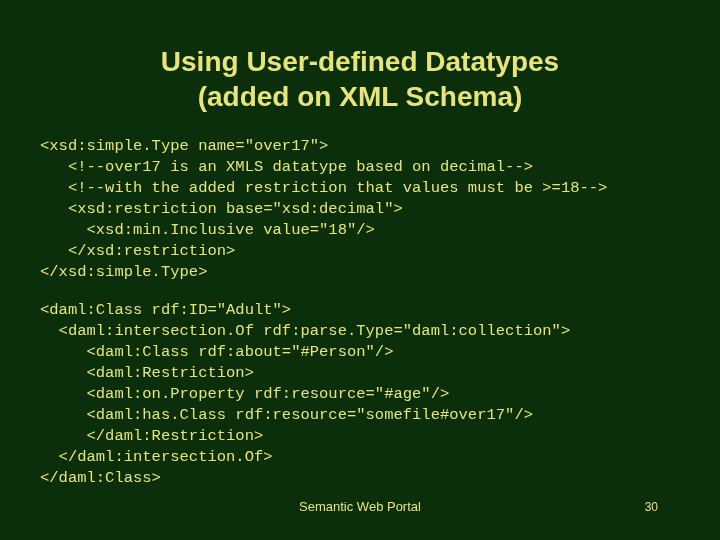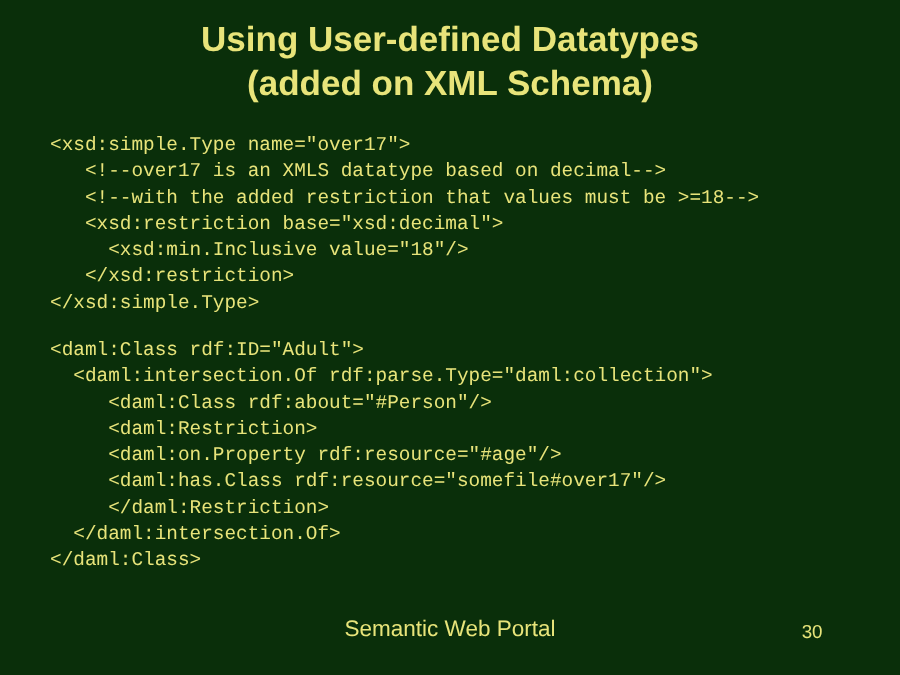--- a/index.html
+++ b/index.html
@@ -9,21 +9,21 @@
     height: 540px;
     background: #0a2f0a;
     font-family: Arial, Helvetica, sans-serif;
     overflow: hidden;
   }
   .slide {
     width: 720px;
     height: 540px;
     position: relative;
     box-sizing: border-box;
-    padding: 14px 40px 20px 40px;
+    padding: 44px 40px 20px 40px;
     border-radius: 28px;
   }
   .title {
     color: #e8e47a;
     font-size: 28px;
     font-weight: bold;
     text-align: center;
     line-height: 1.25;
     margin-bottom: 22px;
     font-family: Arial, Helvetica, sans-serif;
@@ -35,29 +35,29 @@
     line-height: 1.35;
     white-space: pre;
   }
   .footer-label {
     position: absolute;
     bottom: 26px;
     left: 0;
     width: 100%;
     text-align: center;
     color: #e8e47a;
-    font-size: 18px;
+    font-size: 13px;
     font-family: Arial, Helvetica, sans-serif;
   }
   .page-num {
     position: absolute;
     bottom: 26px;
     right: 62px;
     color: #e8e47a;
-    font-size: 15px;
+    font-size: 12px;
     font-family: Arial, Helvetica, sans-serif;
   }
 </style>
 </head>
 <body>
 
 <div class="slide">
 
   <div class="title">
     <span>Using User-defined Datatypes</span><br>

